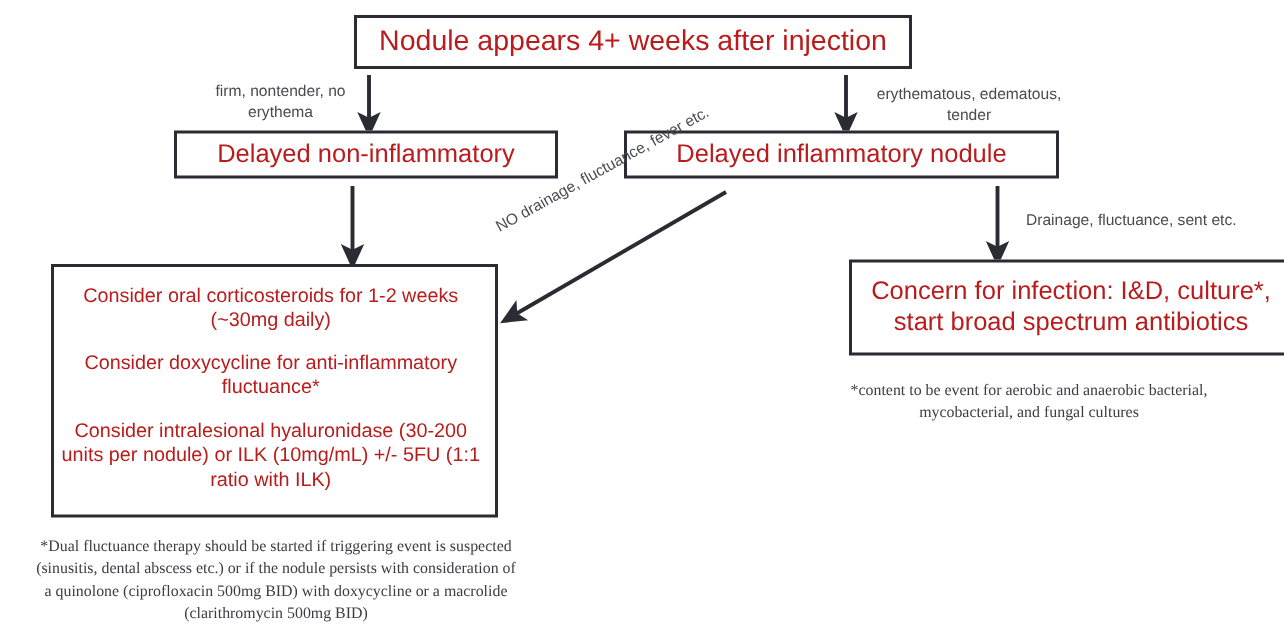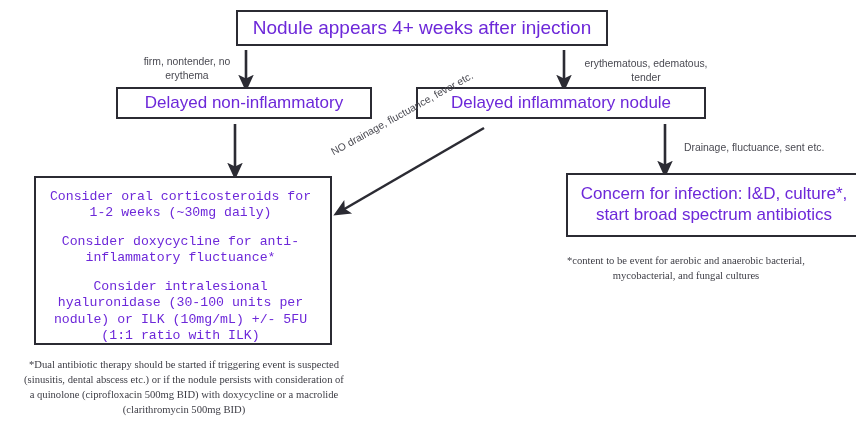--- a/index.html
+++ b/index.html
@@ -18,21 +18,21 @@
   }
   .box {
     position: absolute;
     box-sizing: border-box;
     border: 2px solid #2b2b33;
     background: #ffffff;
     display: flex;
     align-items: center;
     justify-content: center;
     text-align: center;
-    color: #6d28d9;
+    color: #b91c1c;
     line-height: 1.22;
   }
   .box-inner {
     width: 100%;
     padding: 0 6px;
     box-sizing: border-box;
   }
   
   #node-root {
     left: 236px;
@@ -61,21 +61,20 @@
   #node-treatment {
     left: 34px;
     top: 176px;
     width: 298px;
     height: 169px;
     font-size: 13.2px;
     align-items: flex-start;
   }
   #node-treatment .box-inner {
     padding: 11px 10px 0 5px;
-    font-family: Liberation Mono, monospace;
   }
   #node-treatment p {
     margin: 0 0 13px 0;
   }
   #node-treatment p:last-child {
     margin-bottom: 0;
   }
   
   #node-infection {
     left: 566px;
@@ -173,29 +172,29 @@
   </div>
 
   <div class="box" id="node-noninflam">
     <div class="box-inner">Delayed non-inflammatory</div>
   </div>
 
   <div class="box" id="node-treatment">
     <div class="box-inner">
       <p>Consider oral corticosteroids for 1-2 weeks (~30mg daily)</p>
       <p>Consider doxycycline for anti-inflammatory fluctuance*</p>
-      <p>Consider intralesional hyaluronidase (30-100 units per nodule) or ILK (10mg/mL) +/- 5FU  (1:1 ratio with ILK)</p>
+      <p>Consider intralesional hyaluronidase (30-200 units per nodule) or ILK (10mg/mL) +/- 5FU  (1:1 ratio with ILK)</p>
     </div>
   </div>
 
   <div class="box" id="node-infection">
     <div class="box-inner">Concern for infection: I&amp;D, culture*, start broad spectrum antibiotics</div>
   </div>
 
   <div class="edge-label" id="label-noninflam">firm, nontender, no erythema</div>
   <div class="edge-label" id="label-inflam">erythematous, edematous, tender</div>
   <div class="edge-label" id="label-nodrainage">NO drainage, fluctuance, fever etc.</div>
   <div class="edge-label" id="label-drainage">Drainage, fluctuance, sent etc.</div>
 
-  <div class="footnote" id="footnote-left">*Dual antibiotic therapy should be started if triggering event is suspected (sinusitis, dental abscess etc.) or if the nodule persists with consideration of a quinolone (ciprofloxacin 500mg BID) with doxycycline or a macrolide (clarithromycin 500mg BID)</div>
+  <div class="footnote" id="footnote-left">*Dual fluctuance therapy should be started if triggering event is suspected (sinusitis, dental abscess etc.) or if the nodule persists with consideration of a quinolone (ciprofloxacin 500mg BID) with doxycycline or a macrolide (clarithromycin 500mg BID)</div>
   <div class="footnote" id="footnote-right">*content to be event for aerobic and anaerobic bacterial, mycobacterial, and fungal cultures</div>
 
 </div>
 
 </body></html>

